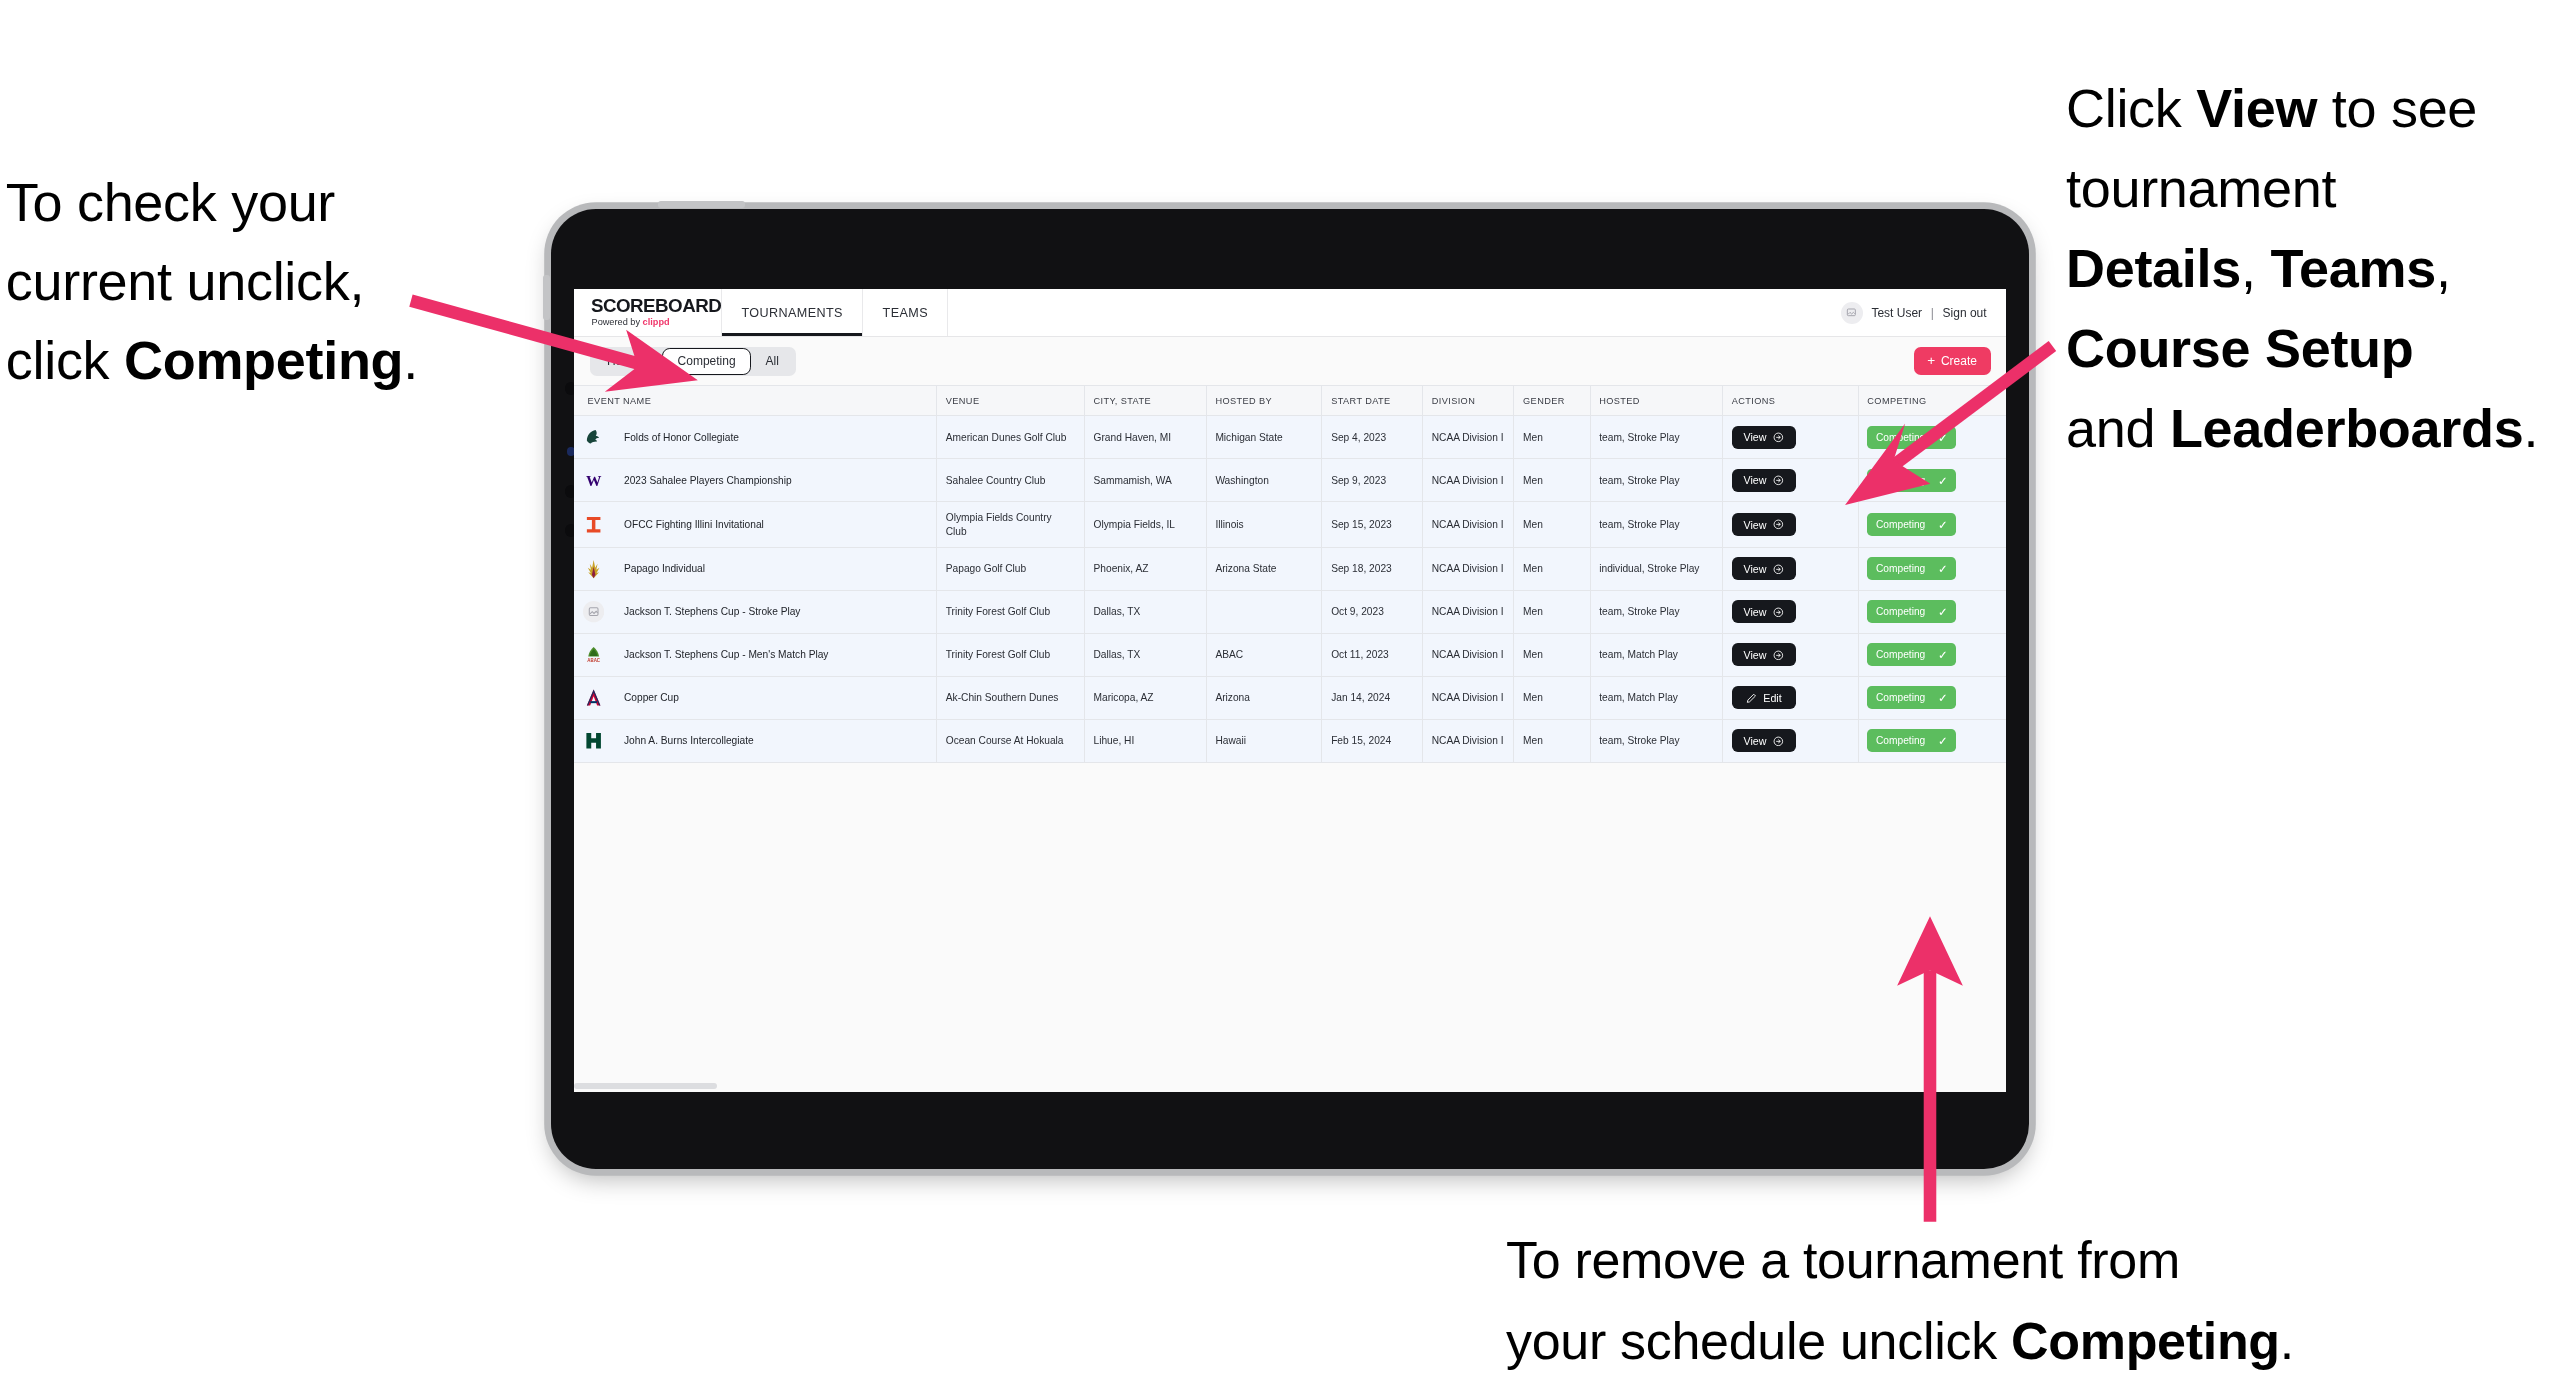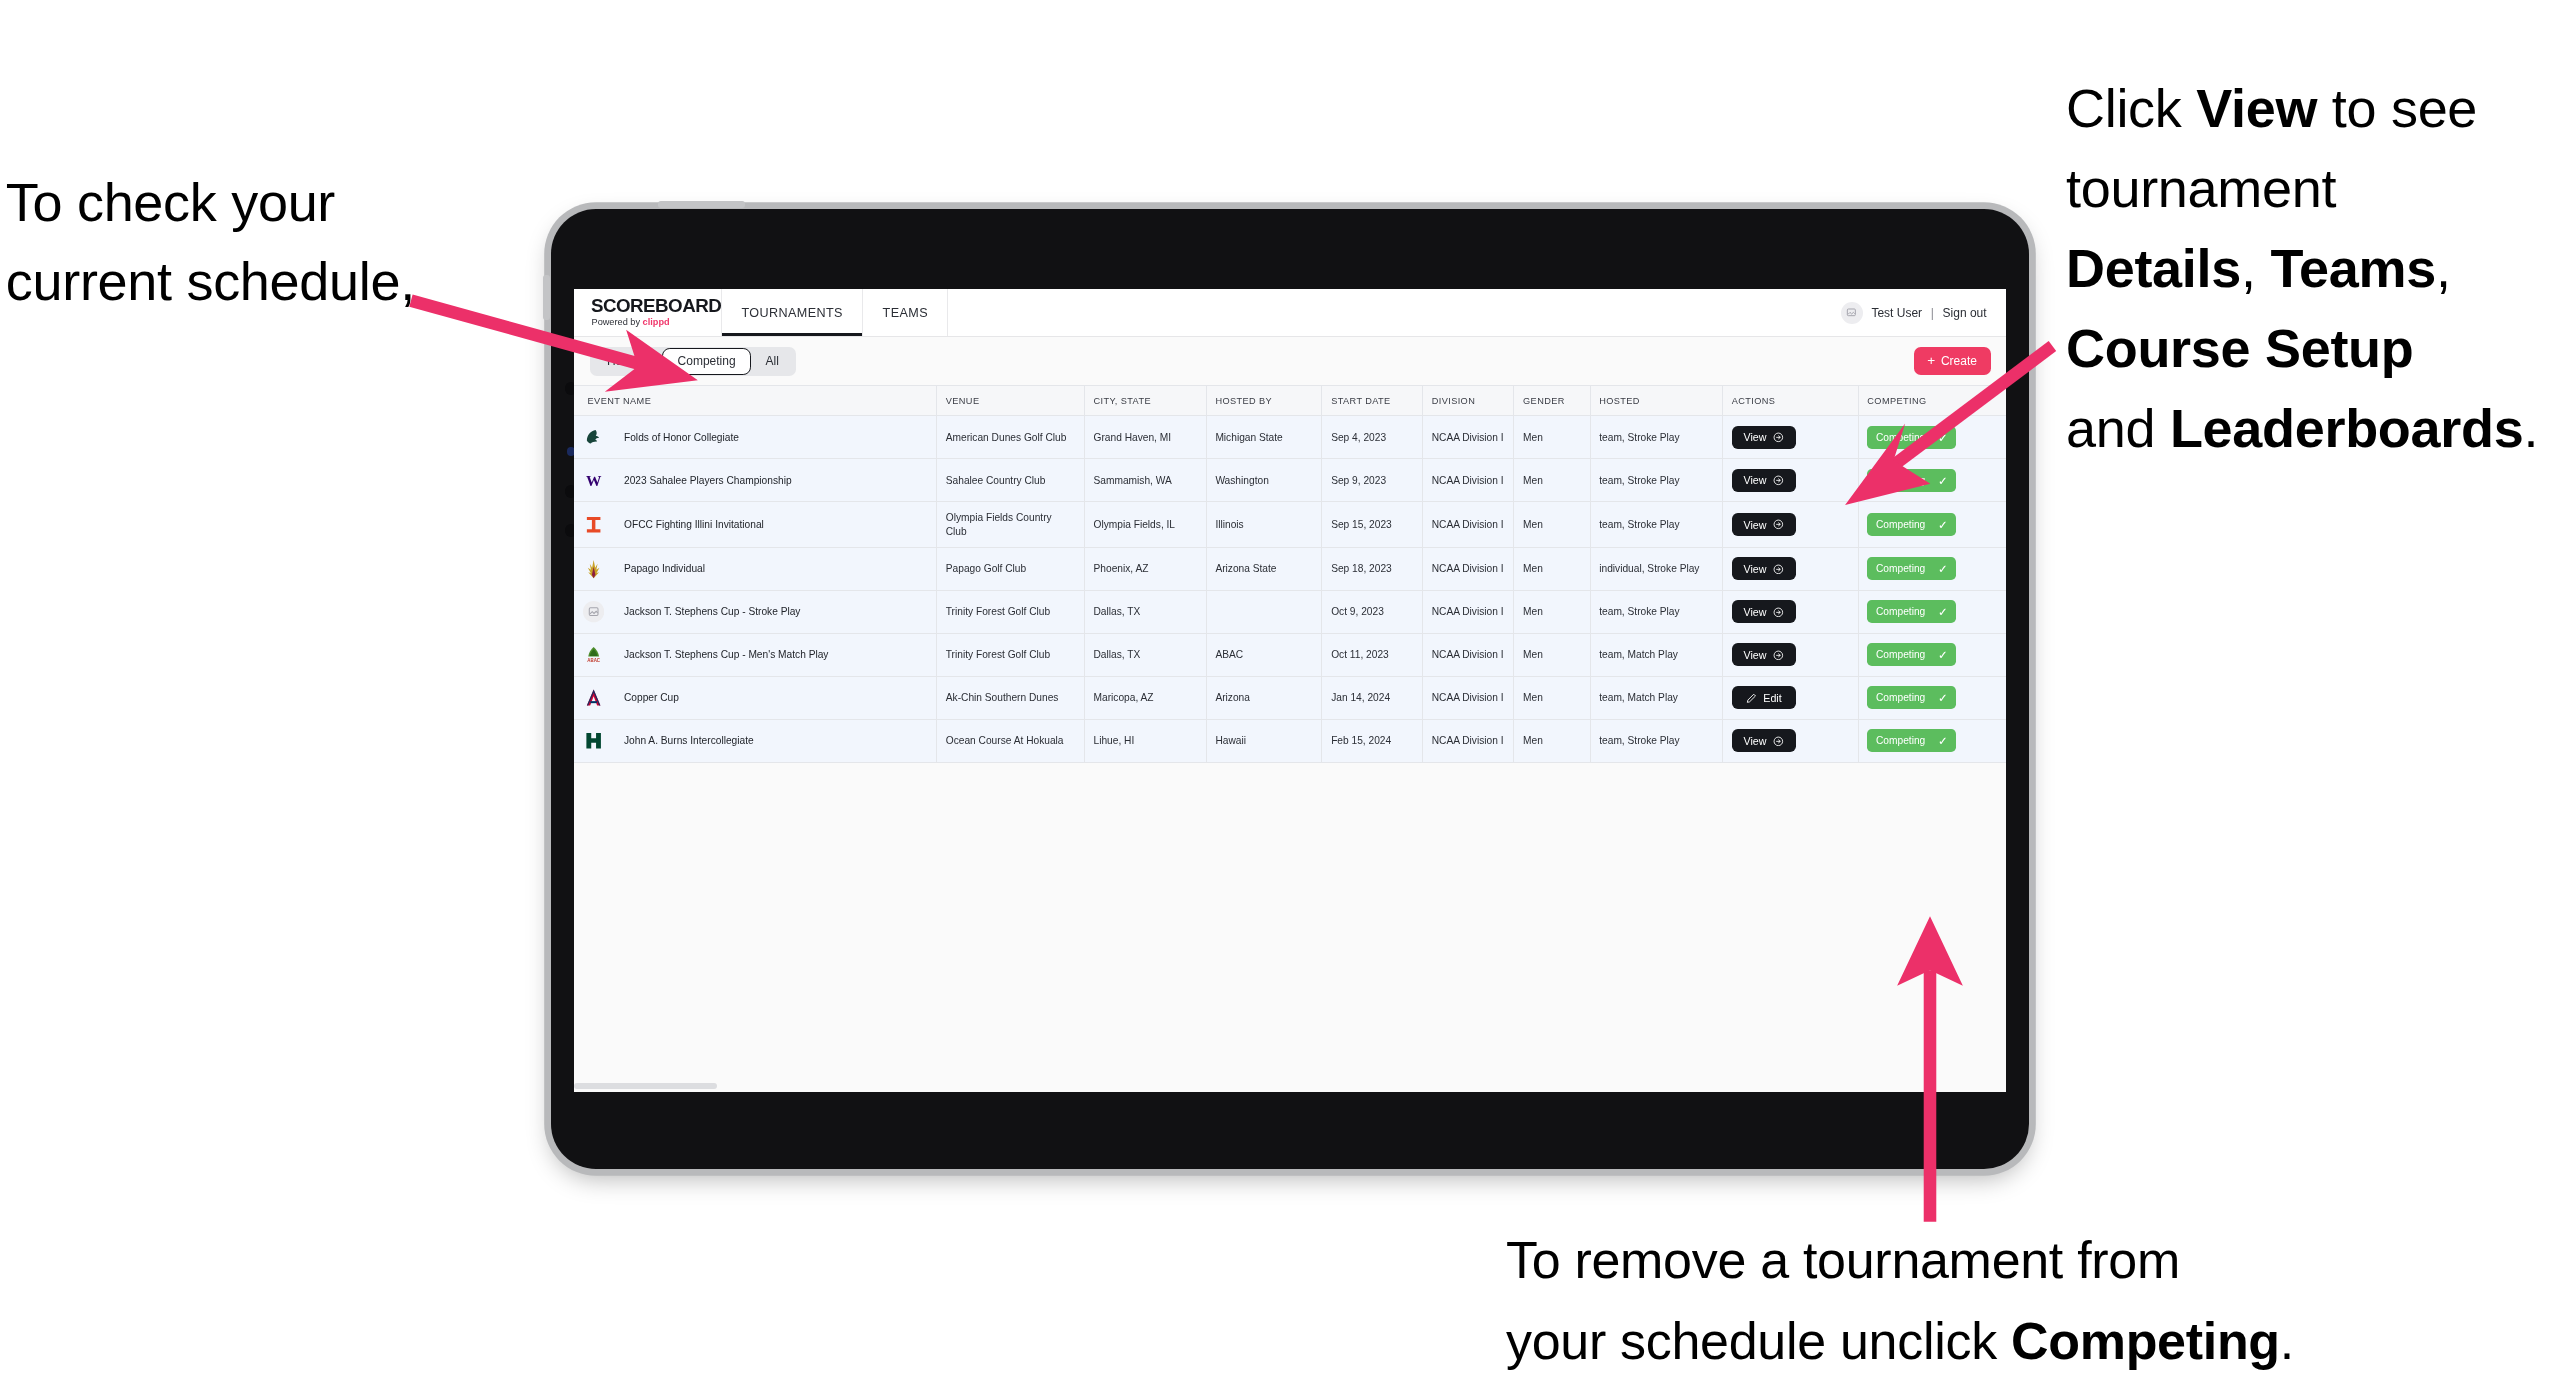--- a/index.html
+++ b/index.html
@@ -174,21 +174,22 @@
     background: #dcdde0; border-radius: 2.9px;
   }
 </style>
 </head>
 <body>
 
 <div id="stage">
 
   <div class="anno" id="anno-left">
     <div>To check your</div>
-    <div>current schedule,</div>
+    <div>current unclick,</div>
+    <div><span>click </span><b>Competing</b><span>.</span></div>
   </div>
 
   <div class="anno" id="anno-right">
     <div><span>Click </span><b>View</b><span> to see</span></div>
     <div>tournament</div>
     <div><b>Details</b><span>, </span><b>Teams</b><span>,</span></div>
     <div><b>Course Setup</b></div>
     <div><span>and </span><b>Leaderboards</b><span>.</span></div>
   </div>
 

